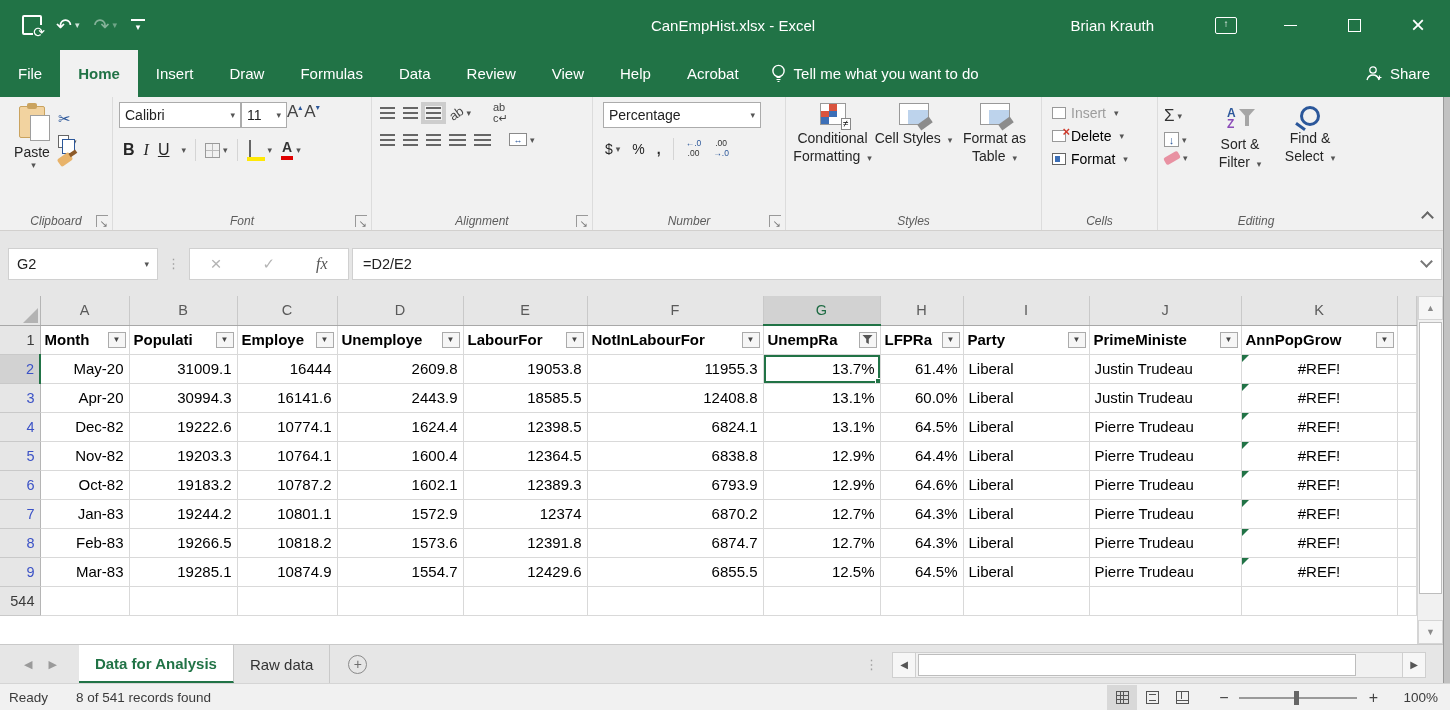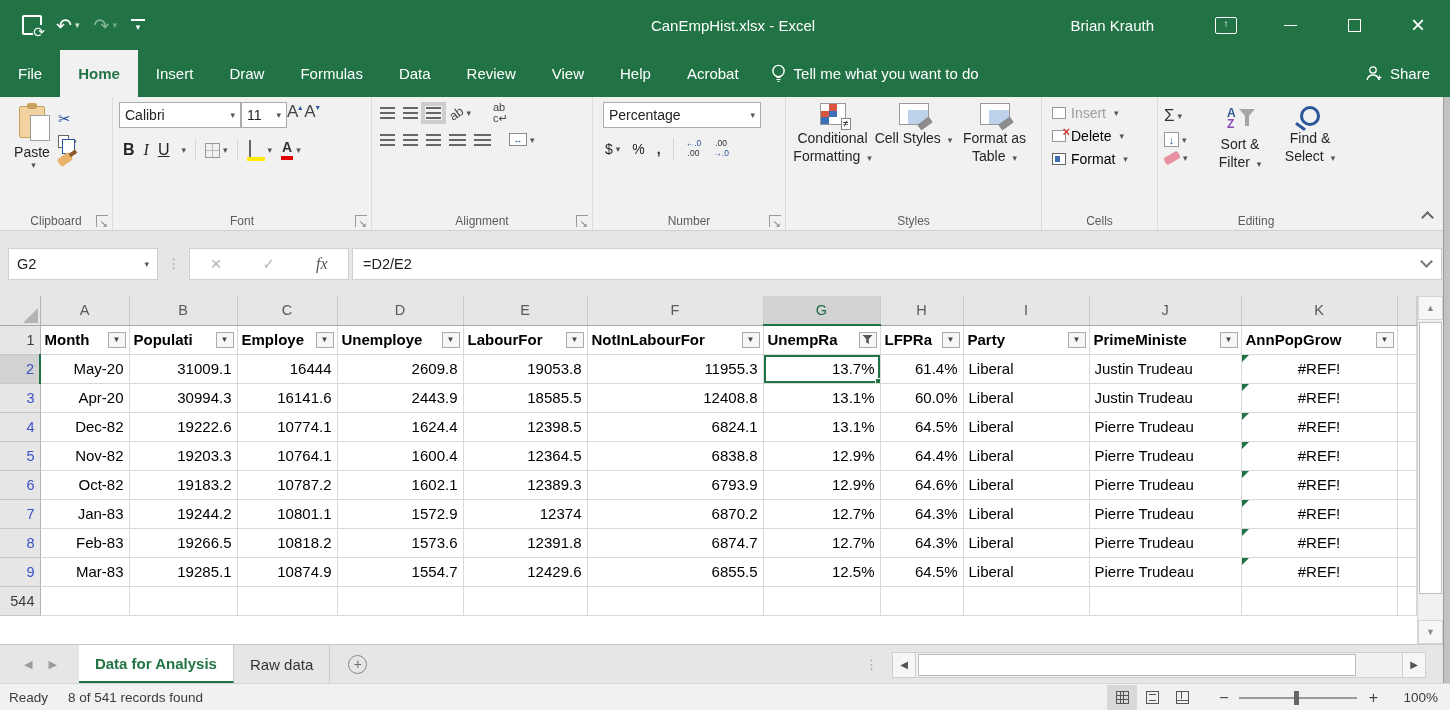--- a/index.html
+++ b/index.html
@@ -34,21 +34,21 @@
             display:flex; align-items:stretch; color:#fff; font-size:15px; }
   .rtab { padding:0 18px; display:flex; align-items:center; cursor:default; }
   .rtab.active { background:#f1f1f1; color:#217346; font-weight:bold; }
   .tellme { display:flex; align-items:center; gap:8px; margin-left:14px; }
   .share { position:absolute; right:20px; top:0; height:47px; display:flex; align-items:center; gap:8px; }
 
   
   #ribbon { position:absolute; left:0; top:97px; width:1450px; height:134px; background:#f1f1f1;
             border-bottom:1px solid #d2d0ce; display:flex; }
   .rgroup { position:relative; border-right:1px solid #dcdcdc; padding:5px 6px 20px 6px; }
-  .glabel { position:absolute; bottom:2px; left:0; right:0; text-align:center; font-size:12px; color:#5c5c5c; }
+  .glabel { position:absolute; bottom:2px; left:0; right:0; text-align:center; font-size:12px; color:#5c5c5c;font-style:italic; }
   .launcher { position:absolute; bottom:3px; right:4px; font-size:10px; color:#777;
               width:12px; height:12px; border-top:1px solid #999; border-left:1px solid #999;
               display:flex; align-items:flex-end; justify-content:flex-end; line-height:.7; }
   .rbtn { color:#262626; font-size:14px; display:flex; align-items:center; }
   .dd { font-size:9px; color:#555; margin-left:3px; }
   .gray-txt { color:#9d9d9d; }
 
   
   .g-clip { width:113px; display:flex; }
   .paste-big { width:52px; display:flex; flex-direction:column; align-items:center; padding-top:4px; }
@@ -211,21 +211,21 @@
   .hs-btn { width:24px; height:26px; background:#f6f6f6; border:1px solid #cfcfcf; color:#555;
             display:flex; align-items:center; justify-content:center; font-size:10px; }
   .hs-track { width:486px; height:26px; background:#f1f1f1; border:1px solid #cfcfcf; border-left:none; border-right:none; position:relative; }
   .hs-thumb { position:absolute; left:2px; top:1px; height:22px; width:438px; background:#fff; border:1px solid #bdbdbd; }
   .sb-endgap { width:24px; }
 
   
   #statusbar { position:absolute; left:0; top:683px; width:1450px; height:27px; background:#f1f1f1;
                border-top:1px solid #d5d5d5; display:flex; align-items:center; font-size:13.5px; color:#3b3b3b; }
   .sb-mode { margin-left:9px; }
-  .sb-records { margin-left:20px;text-align:center; }
+  .sb-records { margin-left:28px;text-align:center; }
   .st-right { position:absolute; right:8px; top:0; height:27px; display:flex; align-items:center; gap:0; }
   .view-btn { width:30px; height:26px; display:flex; align-items:center; justify-content:center; }
   .view-btn.sel { background:#d8d8d8; }
   .vb-grid { width:13px; height:13px; border:1px solid #555;
      background: linear-gradient(#555,#555) 33% 0/1px 100% no-repeat, linear-gradient(#555,#555) 66% 0/1px 100% no-repeat,
                  linear-gradient(#555,#555) 0 33%/100% 1px no-repeat, linear-gradient(#555,#555) 0 66%/100% 1px no-repeat; }
   .vb-page { width:13px; height:13px; border:1px solid #555; display:flex; align-items:center; justify-content:center; }
   .vb-page i { width:7px; height:7px; border-top:1px solid #555; border-bottom:1px solid #555; }
   .vb-break { width:13px; height:13px; border:1px solid #555; position:relative; }
   .vb-break:before { content:""; position:absolute; left:4px; top:0; bottom:4px; border-left:1px solid #555; }

